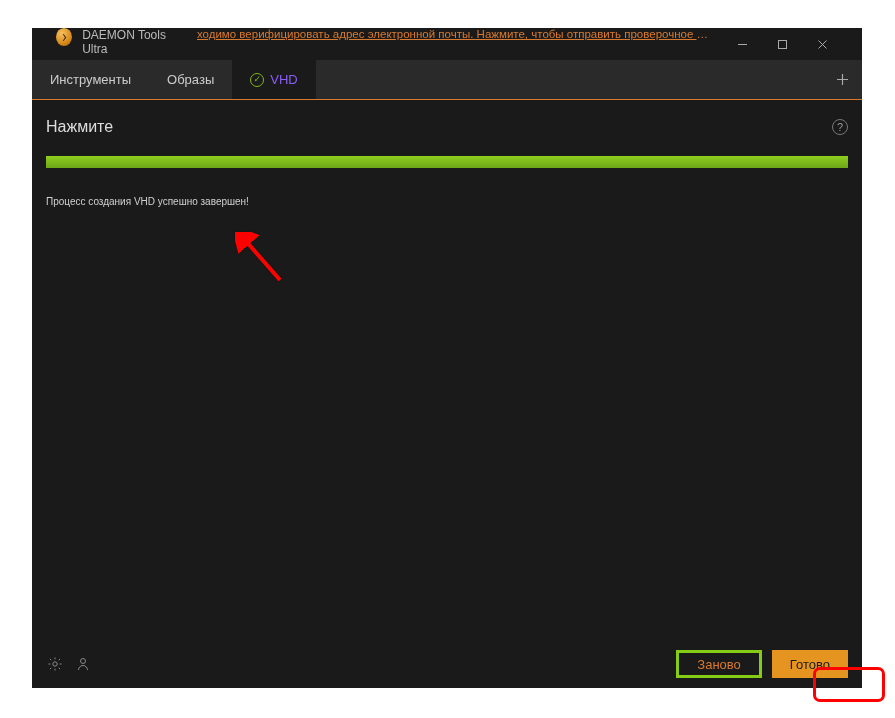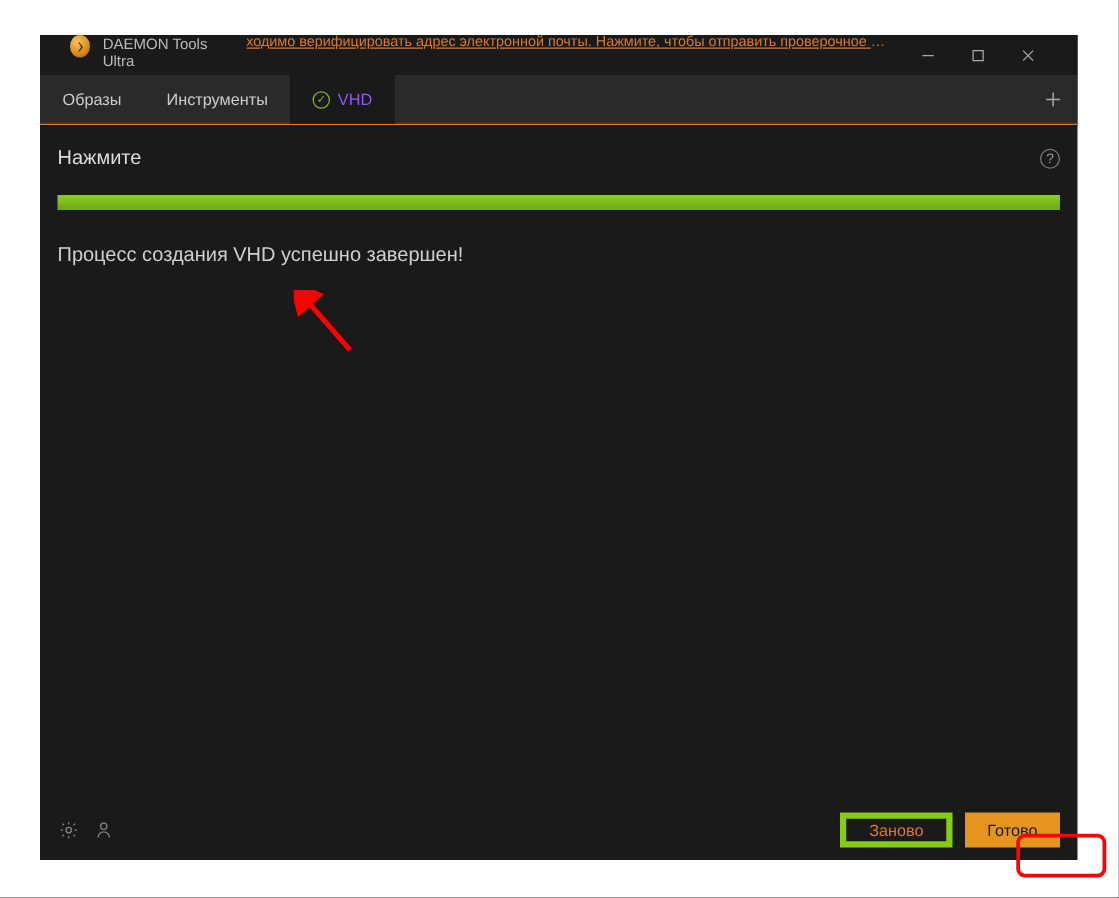--- a/index.html
+++ b/index.html
@@ -151,21 +151,21 @@
       cursor: pointer;
     }
     .progress-bar {
       height: 12px;
       background: linear-gradient(to bottom, #8dcf1f, #6fa617);
       width: 100%;
       margin-bottom: 28px;
     }
     .status-text {
       color: #d0d0d0;
-      font-size: 16px;
+      font-size: 10px;
     }
     .footer {
       height: 48px;
       display: flex;
       align-items: center;
       padding: 0 14px;
       gap: 10px;
     }
     .footer-icon {
       width: 18px;
@@ -182,21 +182,21 @@
     .btn {
       height: 28px;
       padding: 0 18px;
       font-size: 13px;
       cursor: pointer;
       display: flex;
       align-items: center;
       border: none;
     }
     .btn-secondary {
-      border: 5px solid #84cc16;
+      border: 3px solid #84cc16;
       color: #d97a2e;
       background: transparent;
     }
     .btn-primary {
       background: #e5951f;
       color: #1a1a1a;
       font-weight: 500;
     }
     .highlight-box {
       position: absolute;
@@ -240,24 +240,24 @@
       <div class="window-control">
         <svg width="11" height="11" viewBox="0 0 11 11">
             <path d="M1.5 1.5 L9.5 9.5 M9.5 1.5 L1.5 9.5" stroke="#aaa" stroke-width="1"></path>
           </svg>
       </div>
     </div>
   </div>
 
   <div class="tabbar">
     <div class="tab">
+      <span>Инструменты</span>
+    </div>
+    <div class="tab">
       <span>Образы</span>
-    </div>
-    <div class="tab">
-      <span>Инструменты</span>
     </div>
     <div class="tab active">
       <span class="tab-check">✓</span>
       <span class="tab-vhd">VHD</span>
     </div>
     <div class="tab tab-add">
       <svg width="13" height="13" viewBox="0 0 13 13">
           <path d="M6.5 1 V12 M1 6.5 H12" stroke="#aaa" stroke-width="1.2"></path>
         </svg>
     </div>

